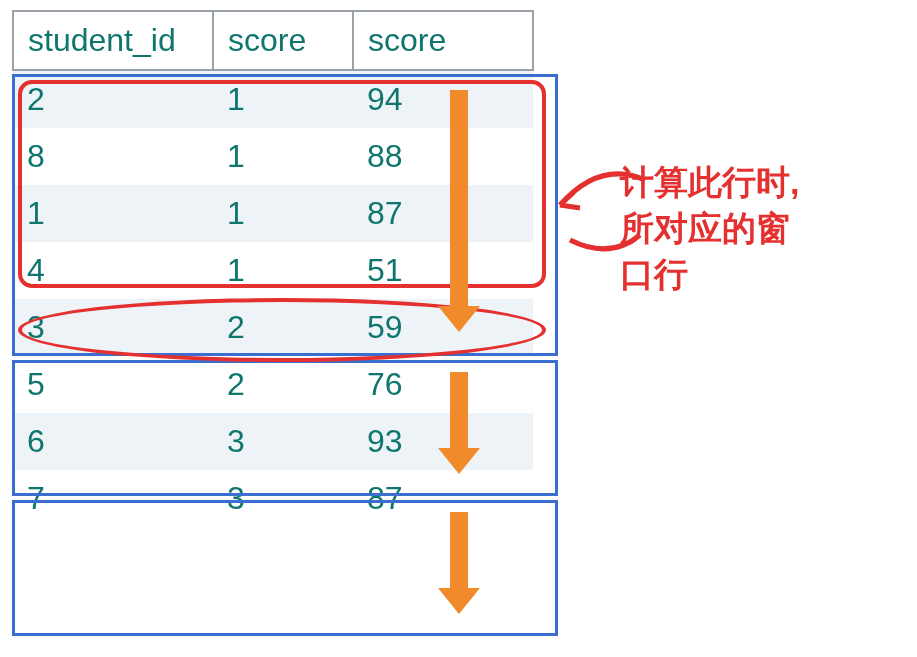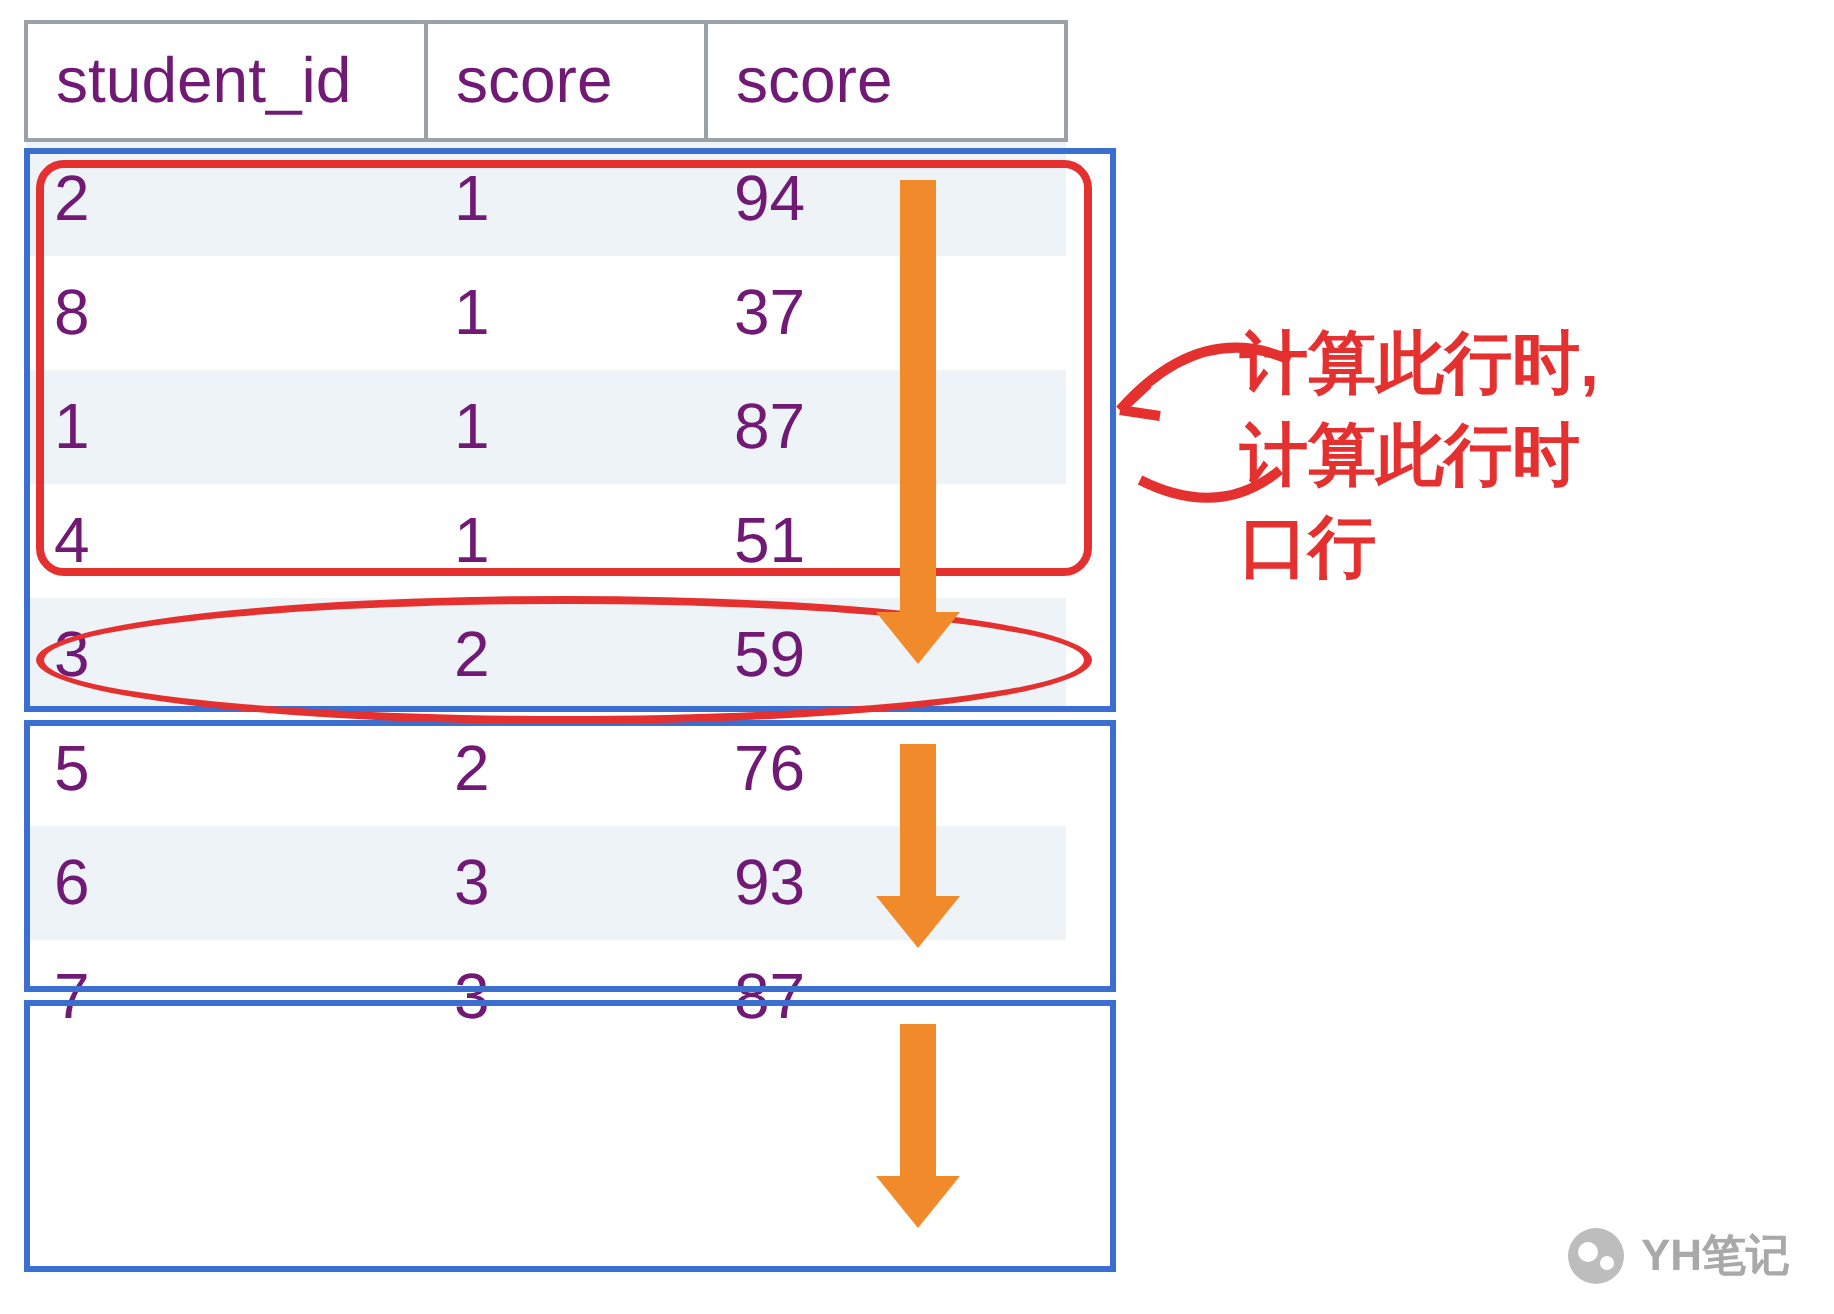--- a/index.html
+++ b/index.html
@@ -1,18 +1,18 @@
 <!DOCTYPE html>
 <html><head>
 <meta charset="utf-8">
 <style>
   html,body{margin:0;padding:0;font-family:"Microsoft YaHei",Tahoma,Arial,sans-serif;background:#fff;}
   .stage{position:relative;width:917px;height:657px;background:#fff;}
   table.data{position:absolute;left:12px;top:10px;border-collapse:collapse;background:#fff;}
-  table.data th,table.data td{font-size:32px;color:#701a75;text-align:left;padding:10px 14px;border:none;}
+  table.data th,table.data td{font-size:32px;color:#0f766e;text-align:left;padding:10px 14px;border:none;}
   table.data th{font-weight:400;border-top:2px solid #9aa1a8;border-bottom:2px solid #9aa1a8;border-right:2px solid #9aa1a8;}
   table.data th:first-child{border-left:2px solid #9aa1a8;}
   table.data tbody tr:nth-child(odd){background:#eef3f8;}
   table.data tbody tr:nth-child(even){background:#fff;}
   .col-id{width:170px;}
   .col-class{width:110px;}
   .col-score{width:150px;margin-left:23px;}
   
   .blue-frame{position:absolute;border:3px solid #3b6fcf;pointer-events:none;}
   
@@ -46,21 +46,21 @@
     </thead>
     <tbody>
       <tr>
         <td>2</td>
         <td>1</td>
         <td>94</td>
       </tr>
       <tr>
         <td>8</td>
         <td>1</td>
-        <td>37</td>
+        <td>88</td>
       </tr>
       <tr>
         <td>1</td>
         <td>1</td>
         <td>87</td>
       </tr>
       <tr>
         <td>4</td>
         <td>1</td>
         <td>51</td>
@@ -97,26 +97,22 @@
   <div class="red-ellipse" style="left:18px;top:298px;width:520px;height:56px;"></div>
 
   <svg class="red-arrow-svg" style="left:540px;top:150px;width:120px;height:120px;" viewBox="0 0 120 120">
     <path d="M105 30 Q 60 10, 20 55" stroke="#e53030" stroke-width="5" fill="none"></path>
     <path d="M20 55 L34 42 M20 55 L40 58" stroke="#e53030" stroke-width="5" fill="none"></path>
     <path d="M100 85 Q 70 110, 30 90" stroke="#e53030" stroke-width="5" fill="none"></path>
   </svg>
 
   <div class="anno-text" style="left:620px;top:160px;font-weight:bold;">
     <div>计算此行时,</div>
-    <div>计算此行时</div>
+    <div>所对应的窗</div>
     <div>口行</div>
   </div>
 
   <div class="o-arrow" style="left:450px;top:90px;height:220px;"></div>
   <div class="o-arrow" style="left:450px;top:372px;height:80px;"></div>
   <div class="o-arrow" style="left:450px;top:512px;height:80px;"></div>
 
-  <div class="footer">
-    <span class="wechat-icon"></span>
-    <span>YH笔记</span>
-  </div>
 
 </div>
 
 </body></html>

